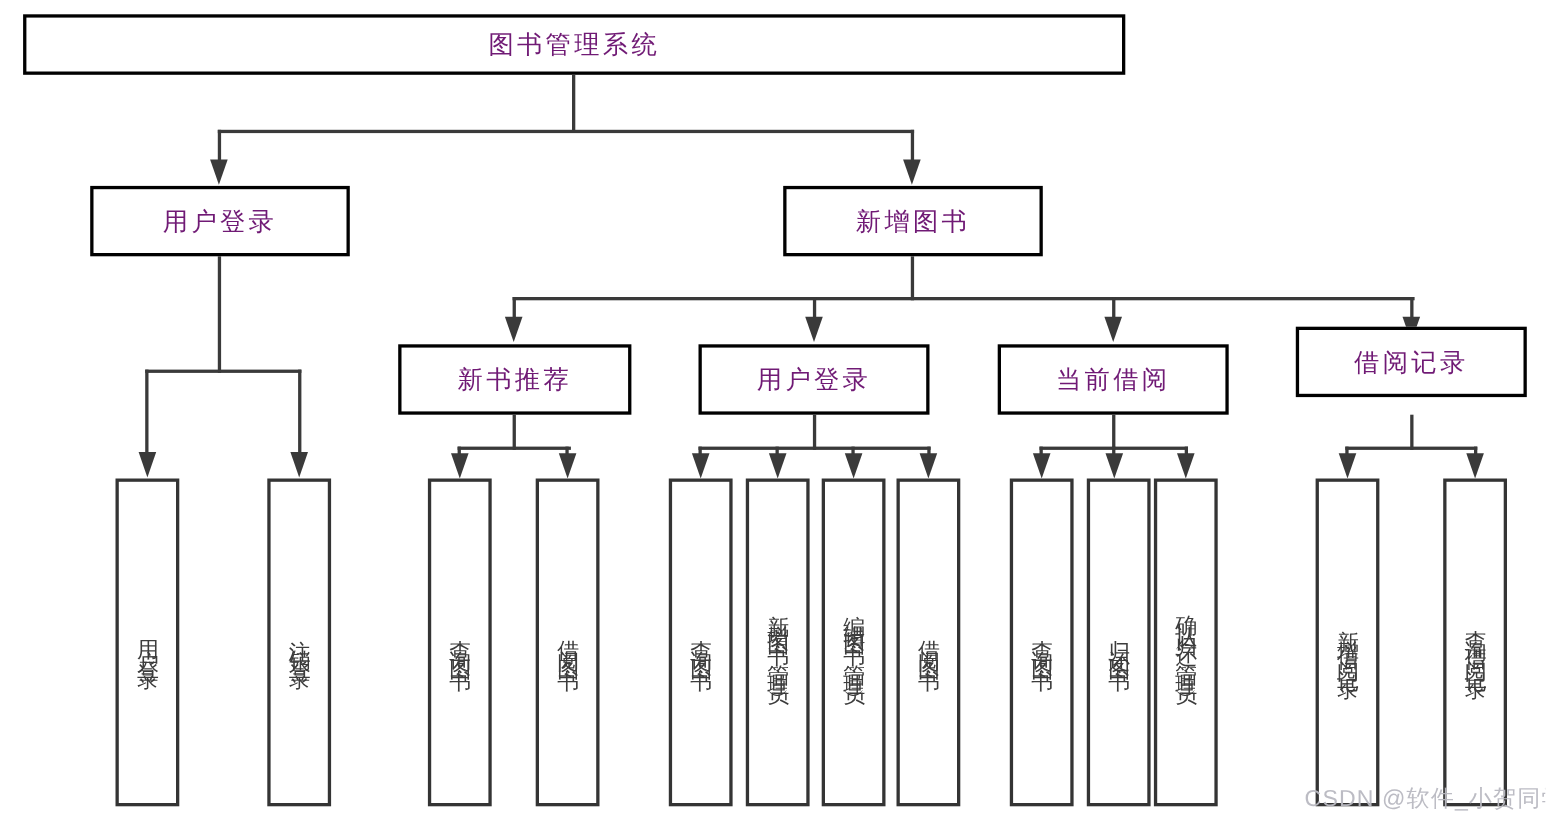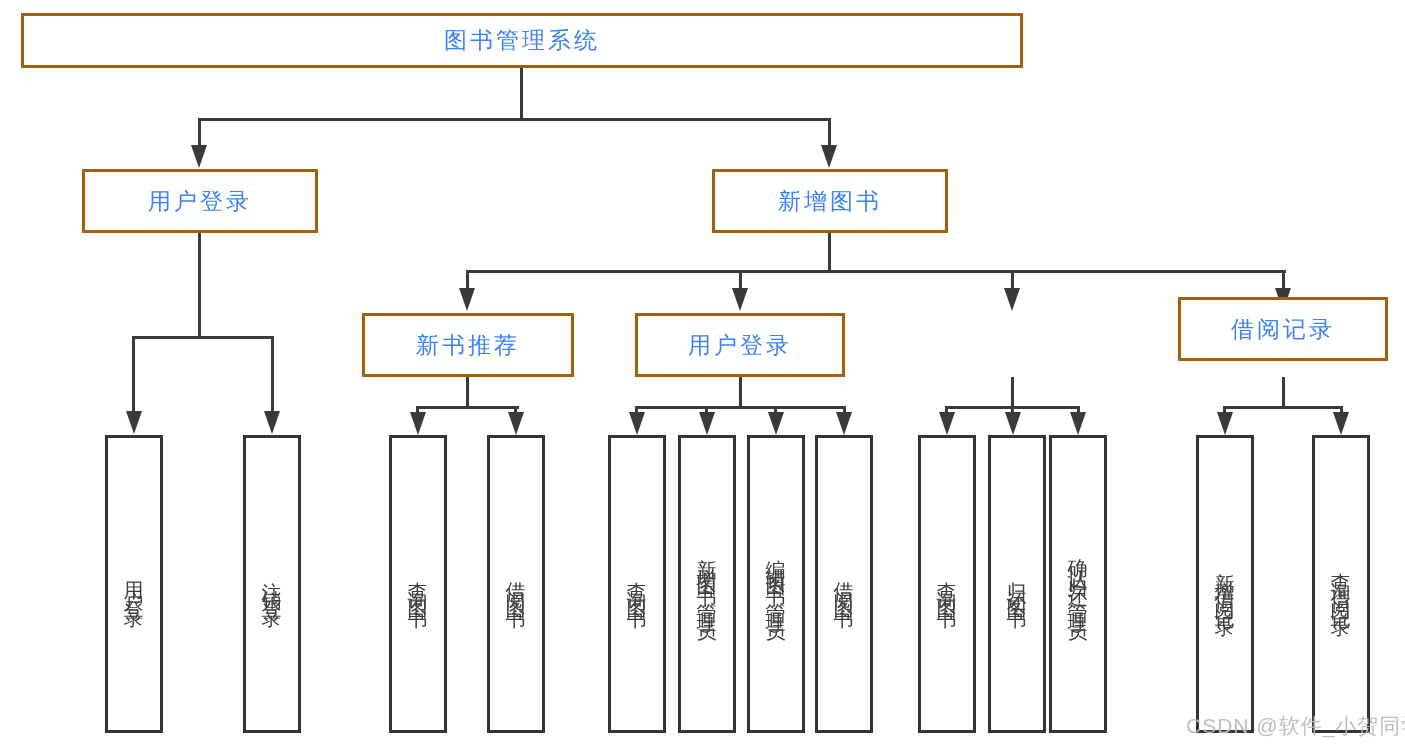--- a/index.html
+++ b/index.html
@@ -1,23 +1,23 @@
 <!DOCTYPE html>
 <html><head>
 <meta charset="utf-8">
 <style>
   html,body{margin:0;padding:0;background:#ffffff;}
   #stage{
     position:relative;width:1405px;height:747px;background:#ffffff;overflow:hidden;
     font-family:"Liberation Sans","DejaVu Sans",sans-serif;color:#3c3c3c;
   }
   .box{
-    position:absolute;box-sizing:border-box;border:3px solid #a16207;background:#ffffff;
+    position:absolute;box-sizing:border-box;border:3px solid #000000;background:#ffffff;
     display:flex;align-items:center;justify-content:center;
-    font-size:23px;letter-spacing:3px;color:#3b82f6;white-space:nowrap;
+    font-size:23px;letter-spacing:3px;color:#701a75;white-space:nowrap;
   }
   .vbox{
     position:absolute;box-sizing:border-box;border:3px solid #343434;background:#ffffff;
     width:58px;top:435px;height:298px;
   }
   .vtext{
     position:absolute;left:50%;top:50%;transform:translate(-50%,-50%);
     writing-mode:vertical-rl;text-orientation:mixed;
     font-size:20px;letter-spacing:9px;line-height:1;color:#3c3c3c;white-space:nowrap;
   }
@@ -64,20 +64,21 @@
   <div class="ar" style="left:459px;top:288px;"></div>
   <div class="vl" style="left:739px;top:270px;height:20px;"></div>
   <div class="ar" style="left:732px;top:288px;"></div>
   <div class="vl" style="left:1011px;top:270px;height:20px;"></div>
   <div class="ar" style="left:1004px;top:288px;"></div>
   <div class="vl" style="left:1282px;top:270px;height:20px;"></div>
   <div class="ar" style="left:1275px;top:288px;"></div>
 
   <div class="box" style="left:362px;top:313px;width:212px;height:64px;">新书推荐</div>
   <div class="box" style="left:635px;top:313px;width:210px;height:64px;">用户登录</div>
+  <div class="box" style="left:907px;top:313px;width:210px;height:64px;">当前借阅</div>
   <div class="box" style="left:1178px;top:297px;width:210px;height:64px;">借阅记录</div>
 
   <div class="vl" style="left:466px;top:377px;height:32px;"></div>
   <div class="hl" style="left:416px;top:406px;width:103px;"></div>
   <div class="vl" style="left:416px;top:406px;height:10px;"></div>
   <div class="ar" style="left:410px;top:412px;"></div>
   <div class="vl" style="left:514px;top:406px;height:10px;"></div>
   <div class="ar" style="left:508px;top:412px;"></div>
 
   <div class="vl" style="left:739px;top:377px;height:32px;"></div>

